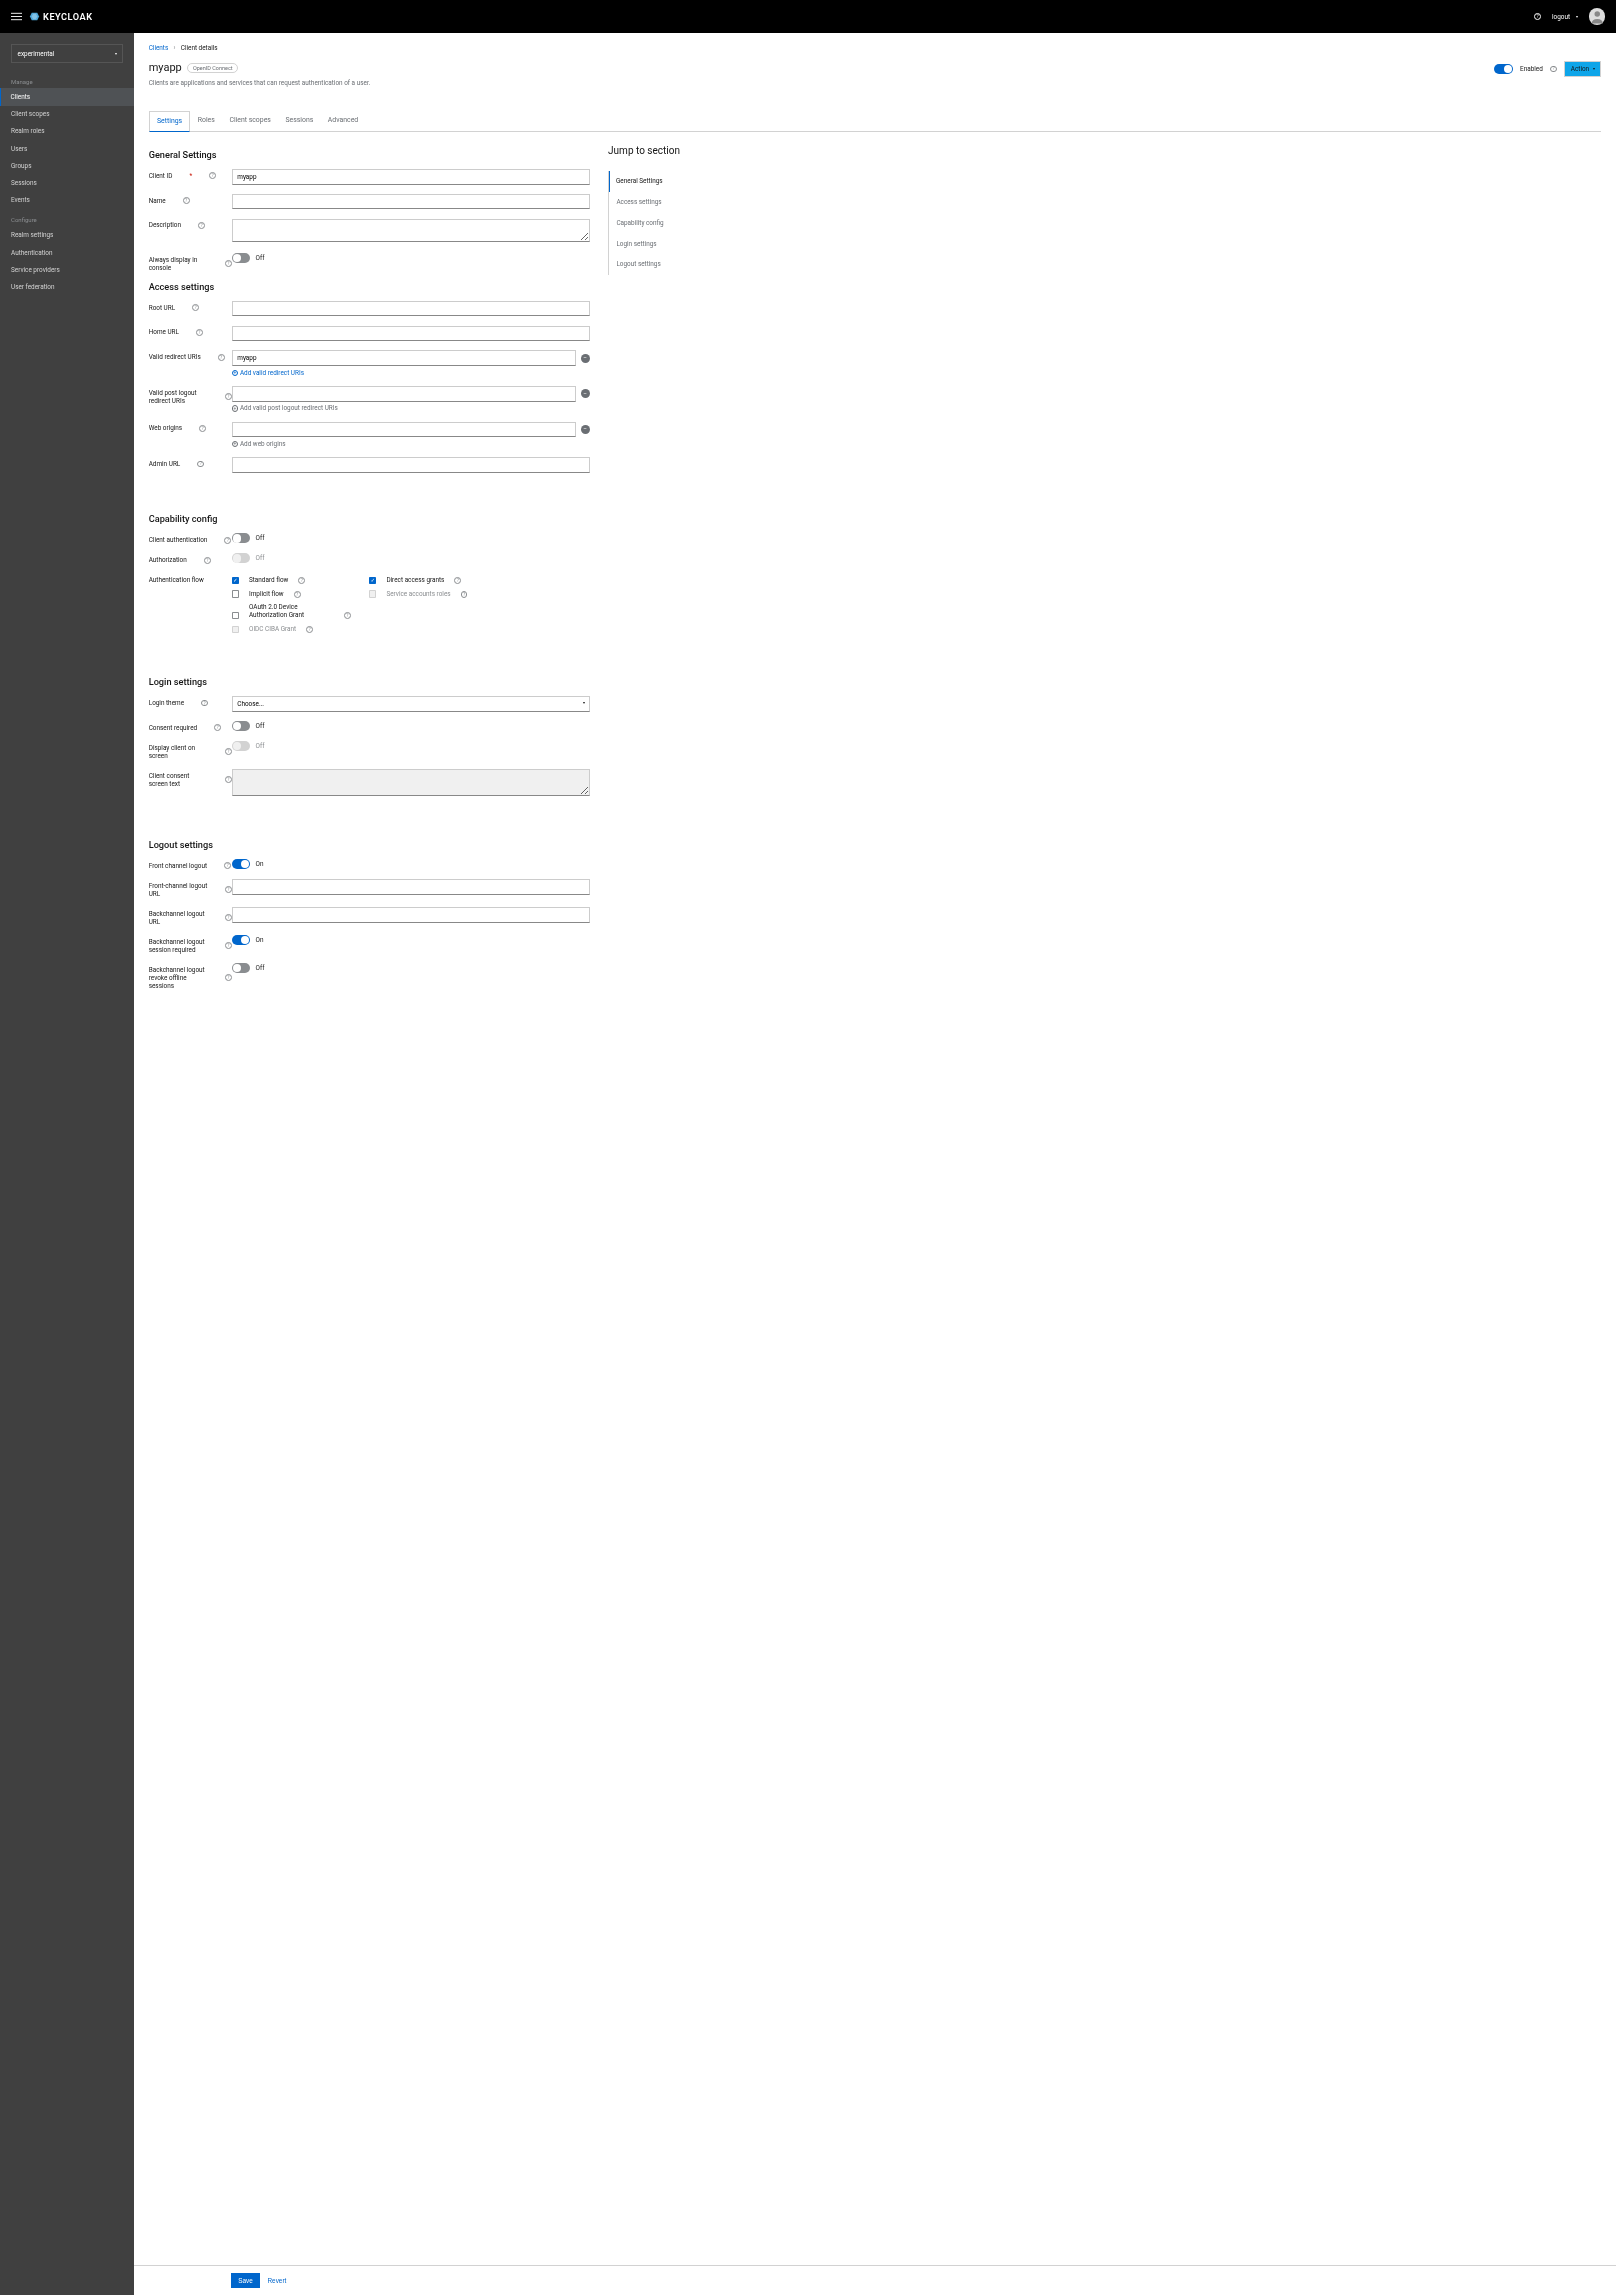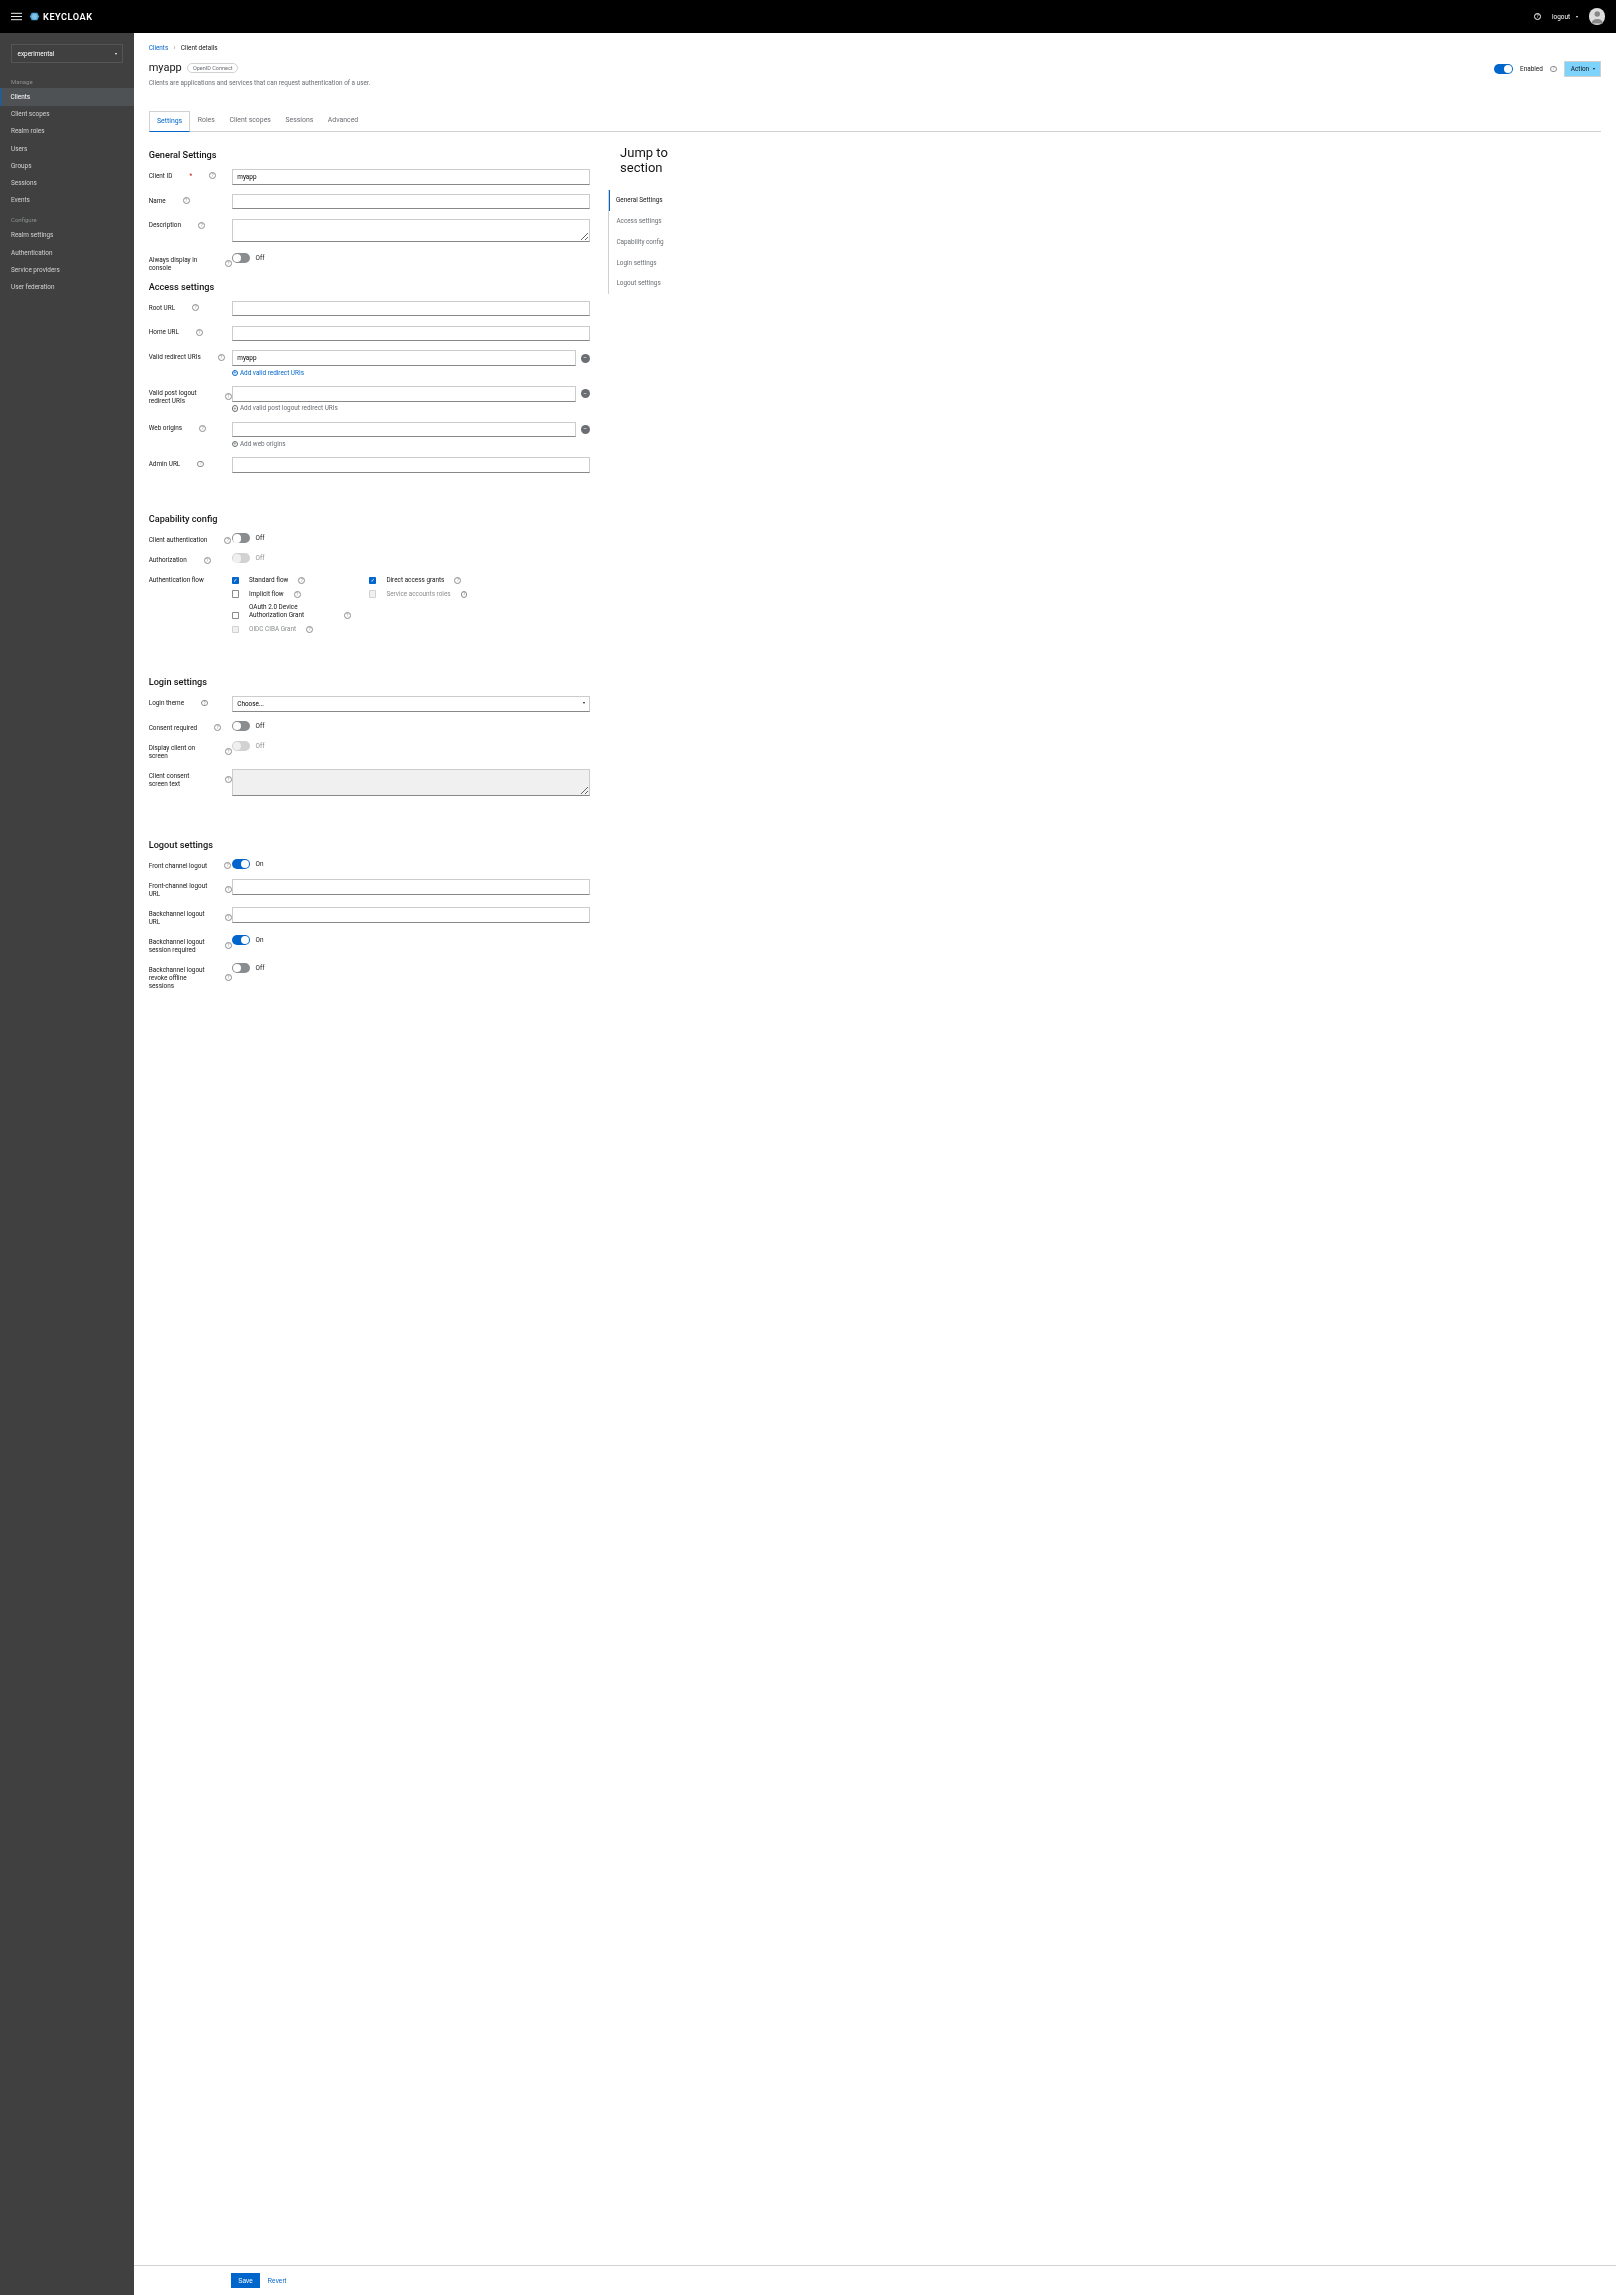--- a/index.html
+++ b/index.html
@@ -30,29 +30,29 @@
 h1 { font-size: 11px; font-weight: 400; }
 .badge { border: 0.5px solid #d2d2d2; border-radius: 9.2px; padding: 0.9px 4.6px; font-size: 5.5px; color: #6a6e73; }
 .title-right { display: flex; align-items: center; gap: 7.3px; }
 .switch { position: relative; width: 18.4px; height: 10px; background: #06c; border-radius: 5px; cursor: pointer; }
 .switch.off { background: #8a8d90; }
 .switch::after { content: ""; position: absolute; width: 8.3px; height: 8.3px; background: #fff; border-radius: 50%; top: 0.9px; right: 0.9px; }
 .switch.off::after { left: 0.9px; right: auto; }
 .switch.disabled { background: #d2d2d2; cursor: not-allowed; }
 .switch.disabled::after { background: #f0f0f0; }
 .switch-label { font-size: 6.4px; }
-.action-btn { border: 0.5px solid #d2d2d2; padding: 2.8px 5.5px; display: flex; align-items: center; gap: 3.7px; cursor: pointer; font-size: 6.4px; background: #7dd3fc; }
+.action-btn { border: 0.5px solid #d2d2d2; padding: 2.8px 5.5px; display: flex; align-items: center; gap: 3.7px; cursor: pointer; font-size: 6.4px; background: #0ea5e9; }
 .subtitle { color: #6a6e73; font-size: 6.4px; margin-bottom: 9.2px; }
 .tabs { border-bottom: 0.5px solid #d2d2d2; display: flex; margin-bottom: 13px; margin-top: 24px; }
 .tab { padding: 5.5px 7.3px; cursor: pointer; color: #6a6e73; font-size: 6.9px; }
 .tab.active { color: #06c; border-bottom: 0.9px solid #06c; background: #fff; border-left: 0.5px solid #d2d2d2; border-right: 0.5px solid #d2d2d2; border-top: 0.5px solid #d2d2d2; margin-bottom: -0.5px; }
 .content-wrap { display: flex; gap: 18.4px; }
 .form-col { flex: 1; max-width: 441px; }
 .jump-col { width: 92px; }
-.jump-title { font-size: 13px; margin-bottom: 14.7px; margin-left: 12px; }
+.jump-title { font-size: 10px; margin-bottom: 14.7px; }
 .jump-items { border-left: 0.5px solid #d2d2d2; }
 .jump-item { padding: 6.4px 7.3px; color: #6a6e73; font-size: 6.4px; cursor: pointer; }
 .jump-item.active { border-left: 1.4px solid #06c; margin-left: -0.5px; color: #151515; padding-left: 6.4px; }
 h2 { font-size: 9.2px; font-weight: 500; margin-bottom: 9.2px; margin-top: 3.7px; }
 .form-row { display: flex; margin-bottom: 9.2px; align-items: flex-start; }
 .form-label { width: 83px; padding-top: 2.8px; font-size: 6.4px; display: flex; align-items: center; gap: 17px; flex-shrink: 0; }
 .req { color: #c9190b; }
 .form-input { flex: 1; max-width: 358px; }
 .form-input input[type=text], .form-input textarea, .form-input select { width: 100%; padding: 2.8px 4.6px; border: 0.5px solid #ccc; border-bottom: 0.5px solid #888; font-size: 6.4px; font-family: inherit; }
 .form-input textarea { height: 23px; resize: vertical; }

